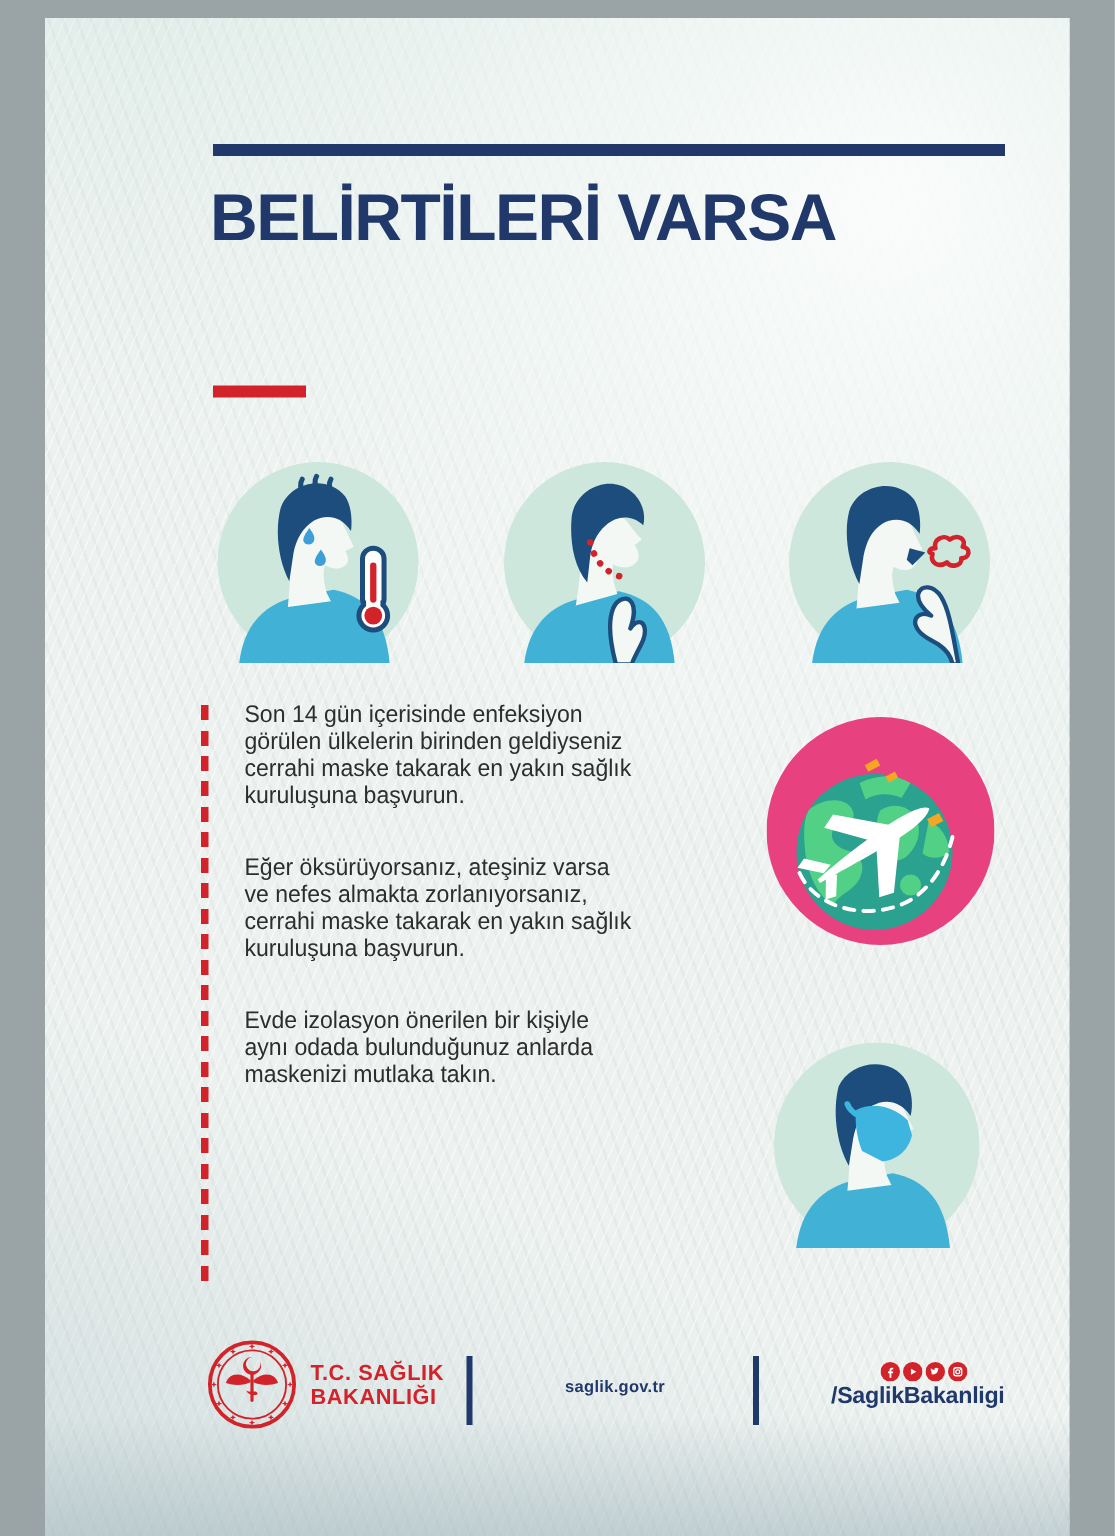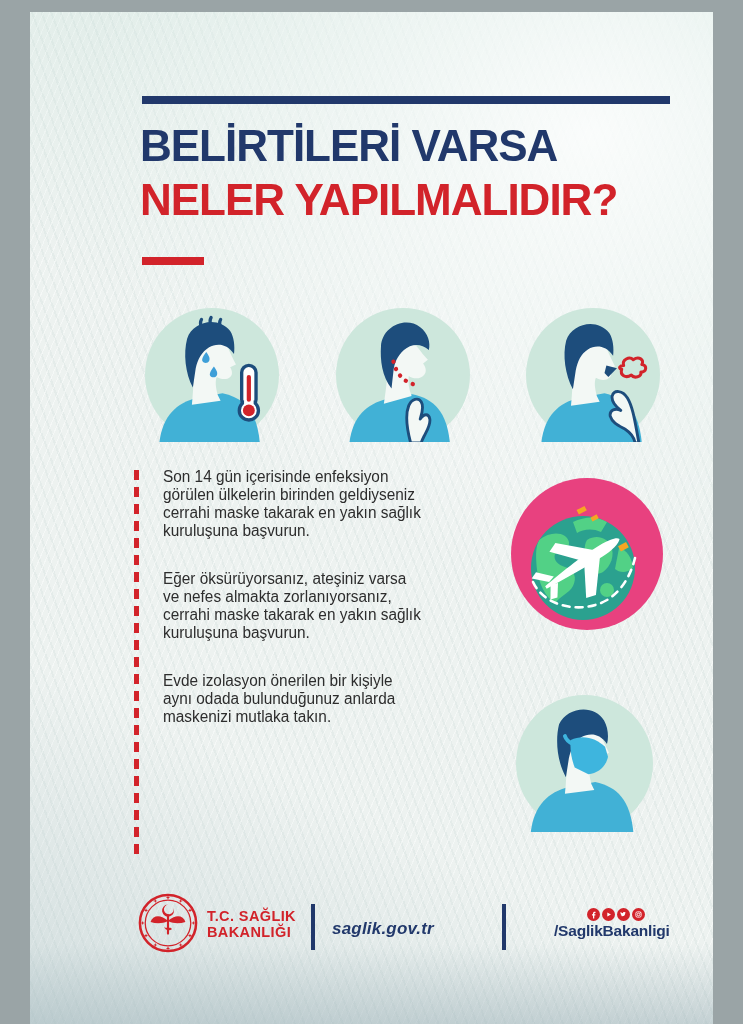--- a/index.html
+++ b/index.html
@@ -40,35 +40,34 @@
   
   .globe-wrap{left:481px;top:466px;width:152px;height:152px;}
   .mask-wrap{left:486px;top:683px;width:137px;height:137px;}
   .globe-wrap svg,.mask-wrap svg{display:block;width:100%;height:100%;}
   
   .logo{left:107px;top:880px;width:62px;height:62px;}
   .logo svg{display:block;width:100%;height:100%;}
   .ministry{left:177px;top:897px;color:var(--red);font-weight:700;font-size:14.5px;line-height:15.5px;letter-spacing:.4px;white-space:nowrap;}
   .vdiv{top:892px;width:4px;height:46px;background:var(--navy);}
   .vdiv1{left:281px;} .vdiv2{left:472px;}
-  .website{left:302px;top:907px;width:156px;color:var(--navy);font-weight:700;font-size:17px;letter-spacing:.2px;font-style:italic;}
+  .website{left:302px;top:907px;width:156px;text-align:center;color:var(--navy);font-weight:700;font-size:11px;letter-spacing:.2px;}
   .social{left:524px;top:896px;width:124px;text-align:left;}
   .social-icons{display:flex;justify-content:center;gap:2px;height:13px;}
   .social-icons svg{width:13px;height:13px;display:block;}
   .handle{margin-top:1px;color:var(--navy);font-weight:700;font-size:15.5px;letter-spacing:-.2px;white-space:nowrap;}
 </style>
 </head>
 <body>
 
 <div class="poster">
 
   <div class="abs top-bar"></div>
   <div class="abs title">
     <div class="l1">BELİRTİLERİ VARSA</div>
-    <div class="l2">NELER YAPILMALIDIR?</div>
   </div>
   <div class="abs red-underline"></div>
 
   <div class="abs sym sym1">
     <svg viewBox="0 0 140 140" aria-hidden="true">
       <circle cx="70" cy="70" r="70" fill="var(--mint)"></circle>
       <g stroke="var(--hair)" stroke-width="3.5" fill="none" stroke-linecap="round">
         <path d="M59,28 C63,23 55,19 59,12"></path>
         <path d="M69,26 C73,21 65,17 69,10"></path>
         <path d="M79,28 C83,23 75,19 79,12"></path>

